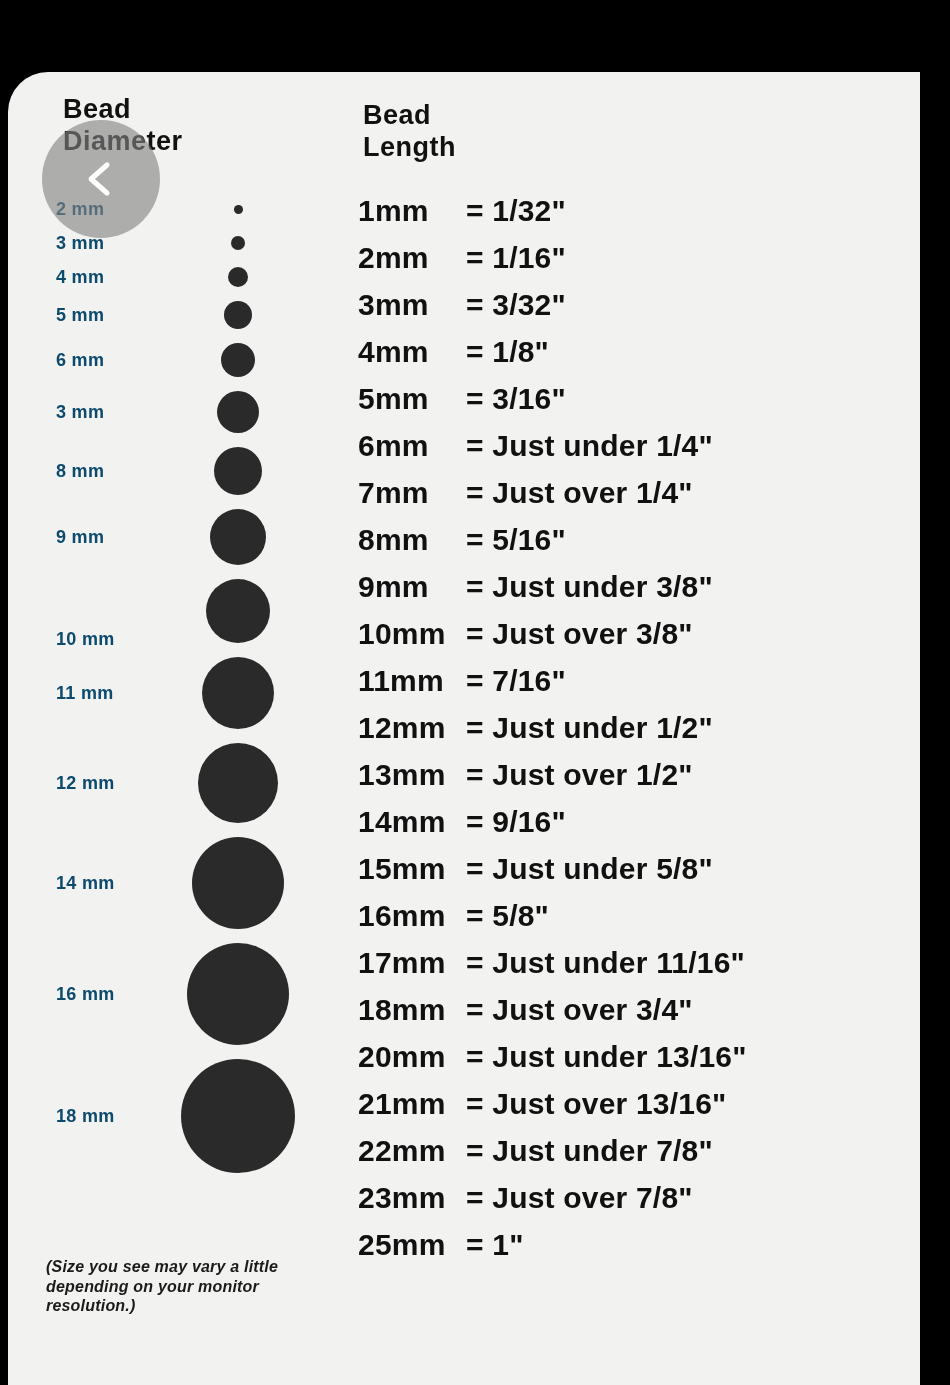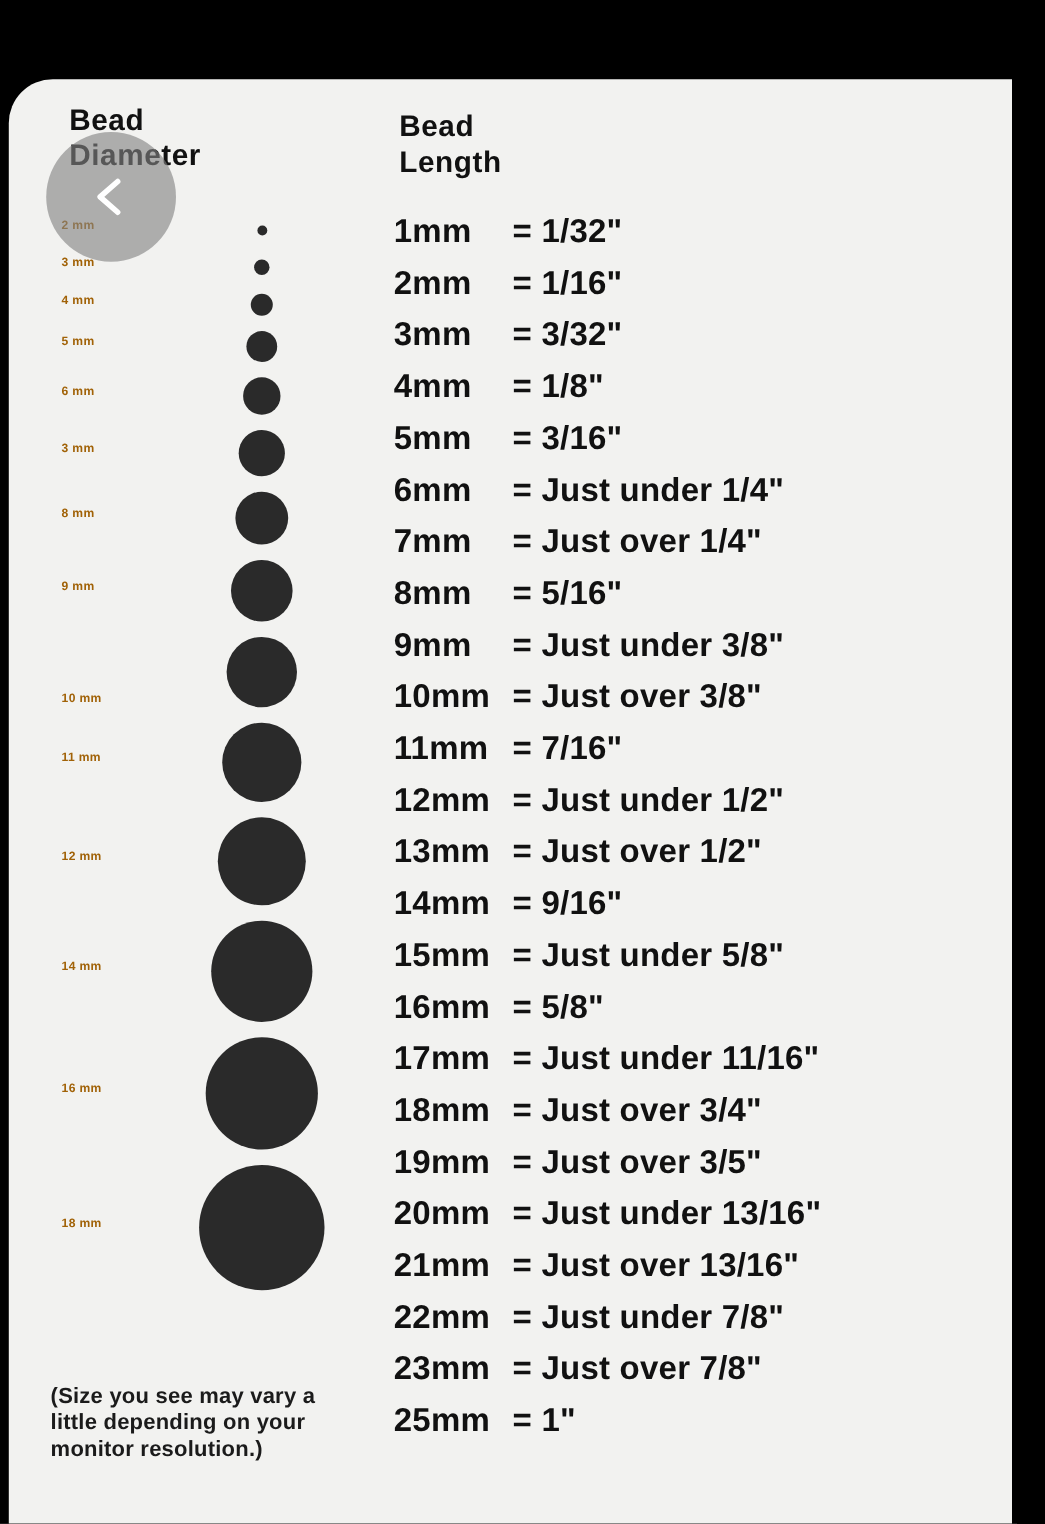--- a/index.html
+++ b/index.html
@@ -74,45 +74,46 @@
     width: 290px;
   }
   .bead-row {
     position: relative;
     width: 290px;
   }
   .bead-label {
     position: absolute;
     left: 18px;
     font-family: "Liberation Sans", sans-serif;
-    font-size: 11px;
+    font-size: 18px;
     font-weight: bold;
-    color: #a16207;
+    color: #0c4a6e;
     letter-spacing: 0.3px;
     white-space: nowrap;
     text-align: right;
   }
   .bead-dot {
     position: absolute;
     left: 160px;
     background: #2a2a2a;
     border-radius: 50%;
   }
 
   
   #disclaimer {
     position: absolute;
     left: 38px;
     top: 1185px;
     width: 270px;
-    font-size: 20px;
+    font-size: 16px;
     font-weight: bold;
     line-height: 1.22;
     color: #1b1b1b;
     letter-spacing: 0.2px;
+    font-style: italic;
   }
 
   
   #length-list {
     position: absolute;
     left: 350px;
     top: 122px;
     width: 540px;
   }
   .len-row {
@@ -294,24 +295,20 @@
         </div>
         <div class="len-row">
           <span class="len-mm">17mm</span>
           <span class="len-eq">= Just under 11/16"</span>
         </div>
         <div class="len-row">
           <span class="len-mm">18mm</span>
           <span class="len-eq">= Just over 3/4"</span>
         </div>
         <div class="len-row">
-          <span class="len-mm">19mm</span>
-          <span class="len-eq">= Just over 3/5"</span>
-        </div>
-        <div class="len-row">
           <span class="len-mm">20mm</span>
           <span class="len-eq">= Just under 13/16"</span>
         </div>
         <div class="len-row">
           <span class="len-mm">21mm</span>
           <span class="len-eq">= Just over 13/16"</span>
         </div>
         <div class="len-row">
           <span class="len-mm">22mm</span>
           <span class="len-eq">= Just under 7/8"</span>

